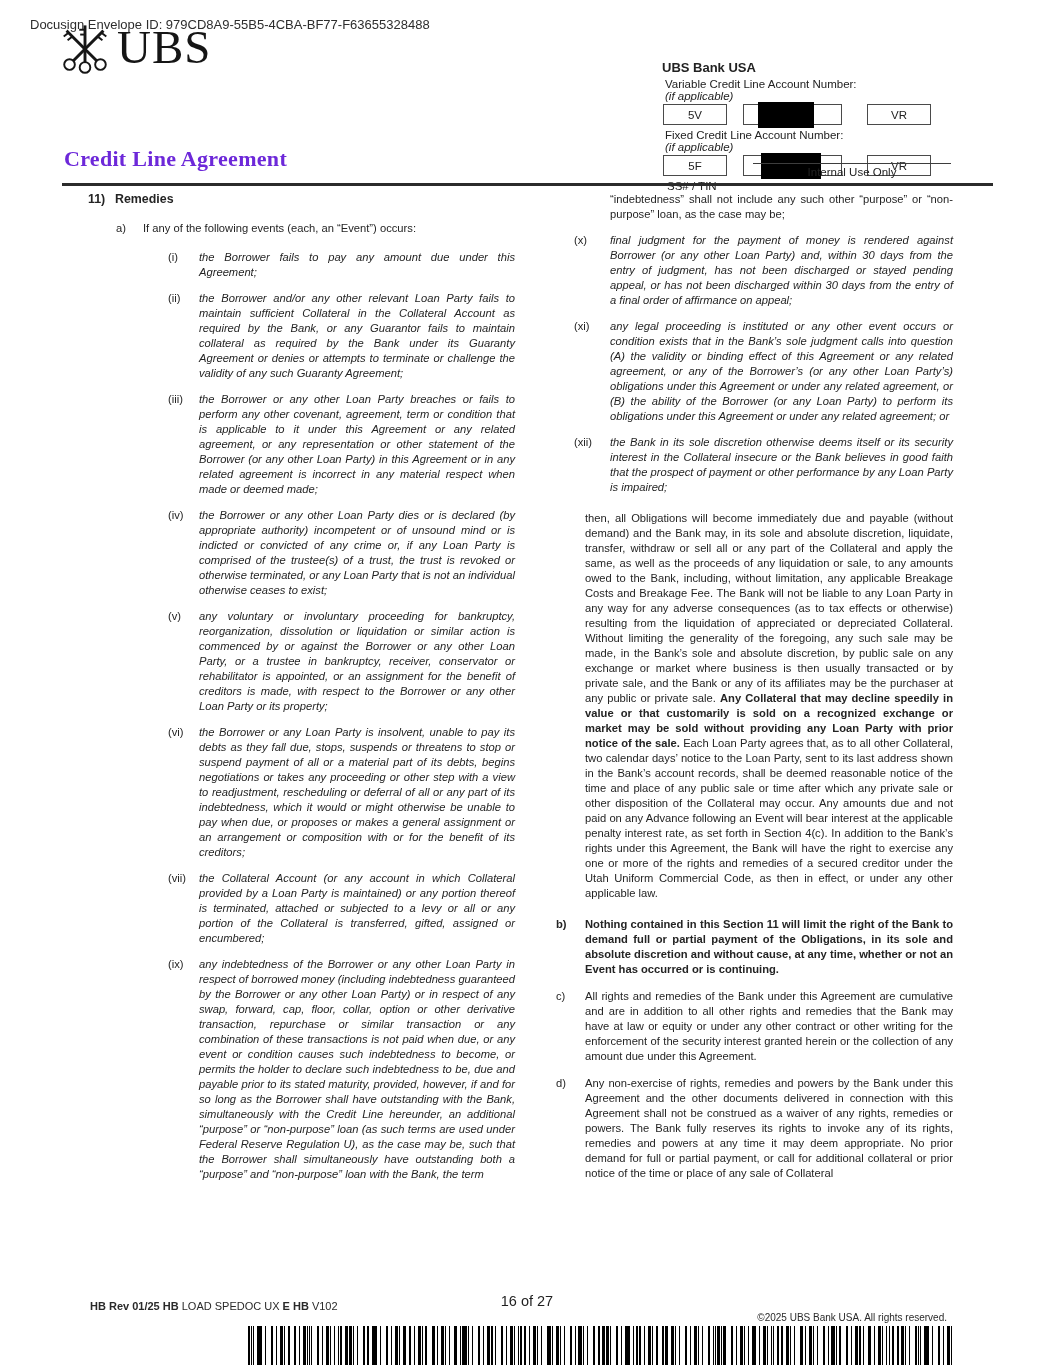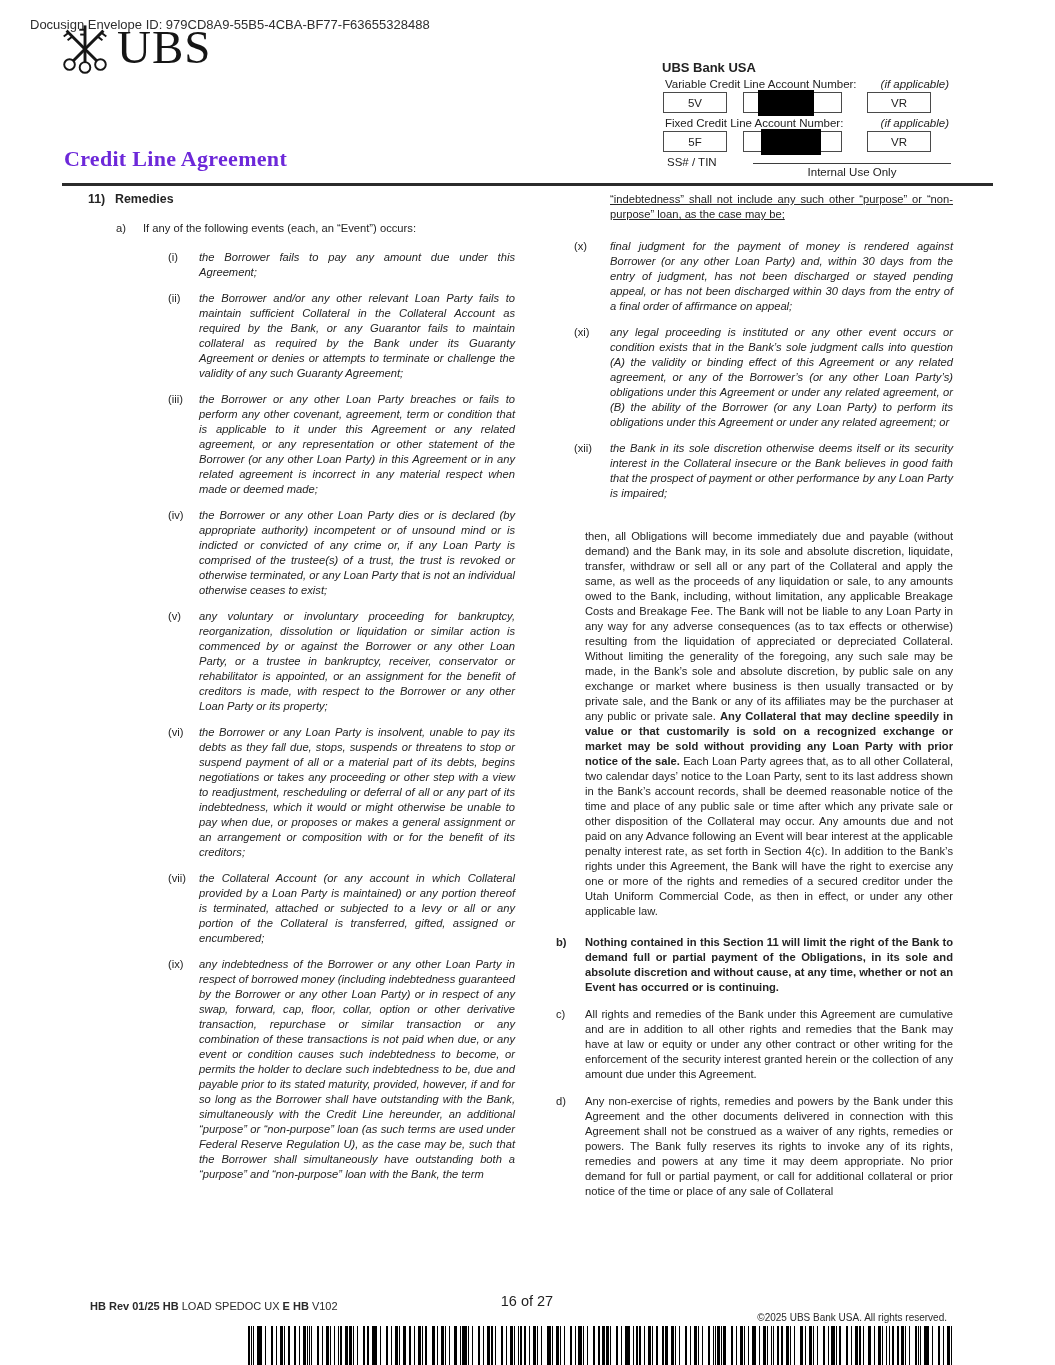--- a/index.html
+++ b/index.html
@@ -11,21 +11,21 @@
   .docusign { position:absolute; left:30px; top:17px; font-size:13px; color:#2d2d2d; }
   .logo { position:absolute; left:56px; top:22px; display:flex; align-items:flex-start; }
   .logo svg { width:58px; height:58px; }
   .logo-text { font-family:"Liberation Serif", serif; font-size:47px; line-height:1; margin-left:3px; margin-top:2px; letter-spacing:1px; color:#151515; }
   .title { position:absolute; left:64px; top:146px; font-family:"Liberation Serif", serif; font-size:22px; font-weight:600; letter-spacing:.3px; color:#6d28d9; }
   .page-rule { position:absolute; left:62px; top:183px; width:931px; height:3px; background:#2b2b2b; }
 
   
   .acct { position:absolute; left:655px; top:60px; width:298px; font-size:11.5px; color:#222; }
   .acct-bank { font-weight:bold; font-size:13px; padding-left:7px; }
-  .acct-label { display:flex; justify-content:space-between; padding-left:10px; padding-right:4px; margin-top:3px; }
+  .acct-label { display:flex; justify-content:space-between; padding-left:10px; padding-right:4px; margin-top:3px;flex-direction:column; }
   .acct-label .ital { font-style:italic; }
   .cells { position:relative; height:22px; margin-top:2px; }
   .cell { position:absolute; top:0; height:19px; border:1px solid #4a4a4a; display:flex; align-items:center; justify-content:center; background:#fff; }
   .cell.c1 { left:8px; width:62px;text-align:center; }
   .cell.c2 { left:88px; width:97px; }
   .cell.c3 { left:212px; width:62px; }
   .redact { position:absolute; left:14px; top:-3px; width:56px; height:26px; background:#000; }
   .r2 .redact { left:17px; width:60px; }
   .ssn { padding-left:12px; margin-top:3px; }
   .internal-line { position:absolute; left:98px; top:103px; width:198px; border-top:1px solid #3d3d3d; }
@@ -38,22 +38,22 @@
   .sect { display:flex; font-weight:bold; font-size:12.4px; margin-bottom:14px; }
   .sect .lbl { width:27px; flex:none; }
   .row-a { display:flex; margin-left:28px; margin-bottom:14px; }
   .row-a .lbl { width:27px; flex:none; }
   .items { margin-left:80px; }
   .col.right .items { margin-left:27px; }
   .item { display:flex; margin-bottom:11px; }
   .item .lbl { width:31px; flex:none; }
   .col.right .item .lbl { width:36px; }
   .item .txt { flex:1; text-align:justify;font-style:italic; }
-  .cont { margin-left:63px; text-align:justify; margin-bottom:17px;text-decoration:underline; }
-  .then { margin-left:38px; text-align:justify; margin-top:28px; margin-bottom:16px; }
+  .cont { margin-left:63px; text-align:justify; margin-bottom:11px; }
+  .then { margin-left:38px; text-align:justify; margin-top:16px; margin-bottom:16px; }
   .row-b { display:flex; margin-left:9px; margin-bottom:12px; }
   .row-b .lbl { width:29px; flex:none; }
   .row-b .txt { flex:1; text-align:justify; }
   .bold { font-weight:bold; }
 
   
   .footer-code { position:absolute; left:90px; top:1300px; font-size:11px; color:#2a2a2a; }
   .footer-page { position:absolute; left:437px; top:1293px; width:180px; text-align:center; font-size:14.5px; }
   .footer-right { position:absolute; right:108px; top:1283px; text-align:right; font-size:10px; line-height:14px; color:#2a2a2a;margin-top:28px; }
   .barcode { position:absolute; left:248px; top:1326px; width:706px; height:39px; background-color:#fff;

